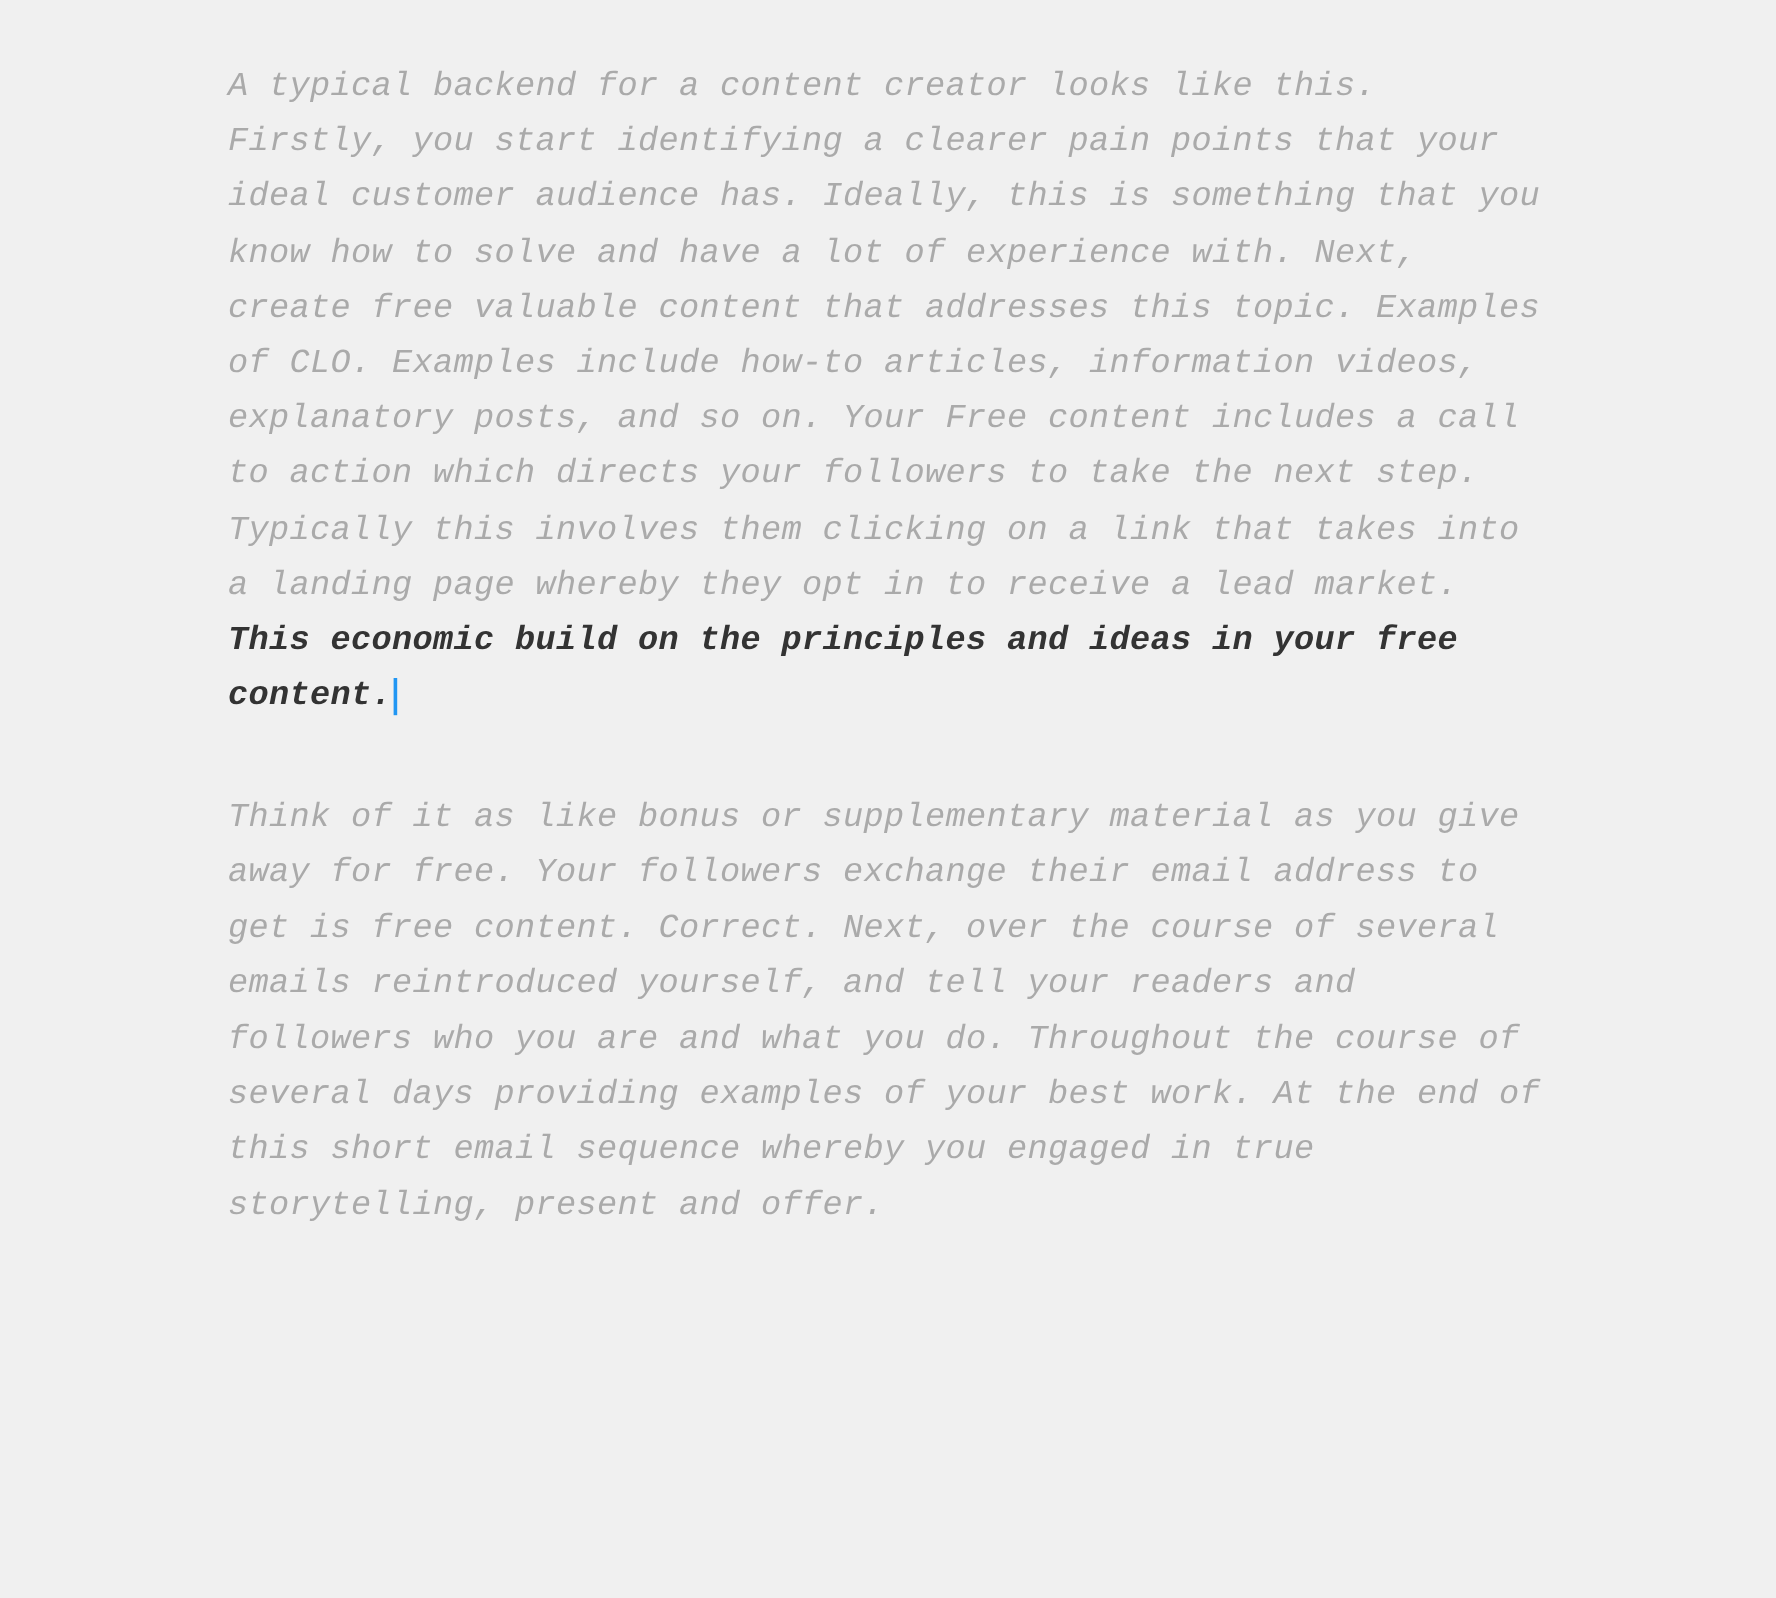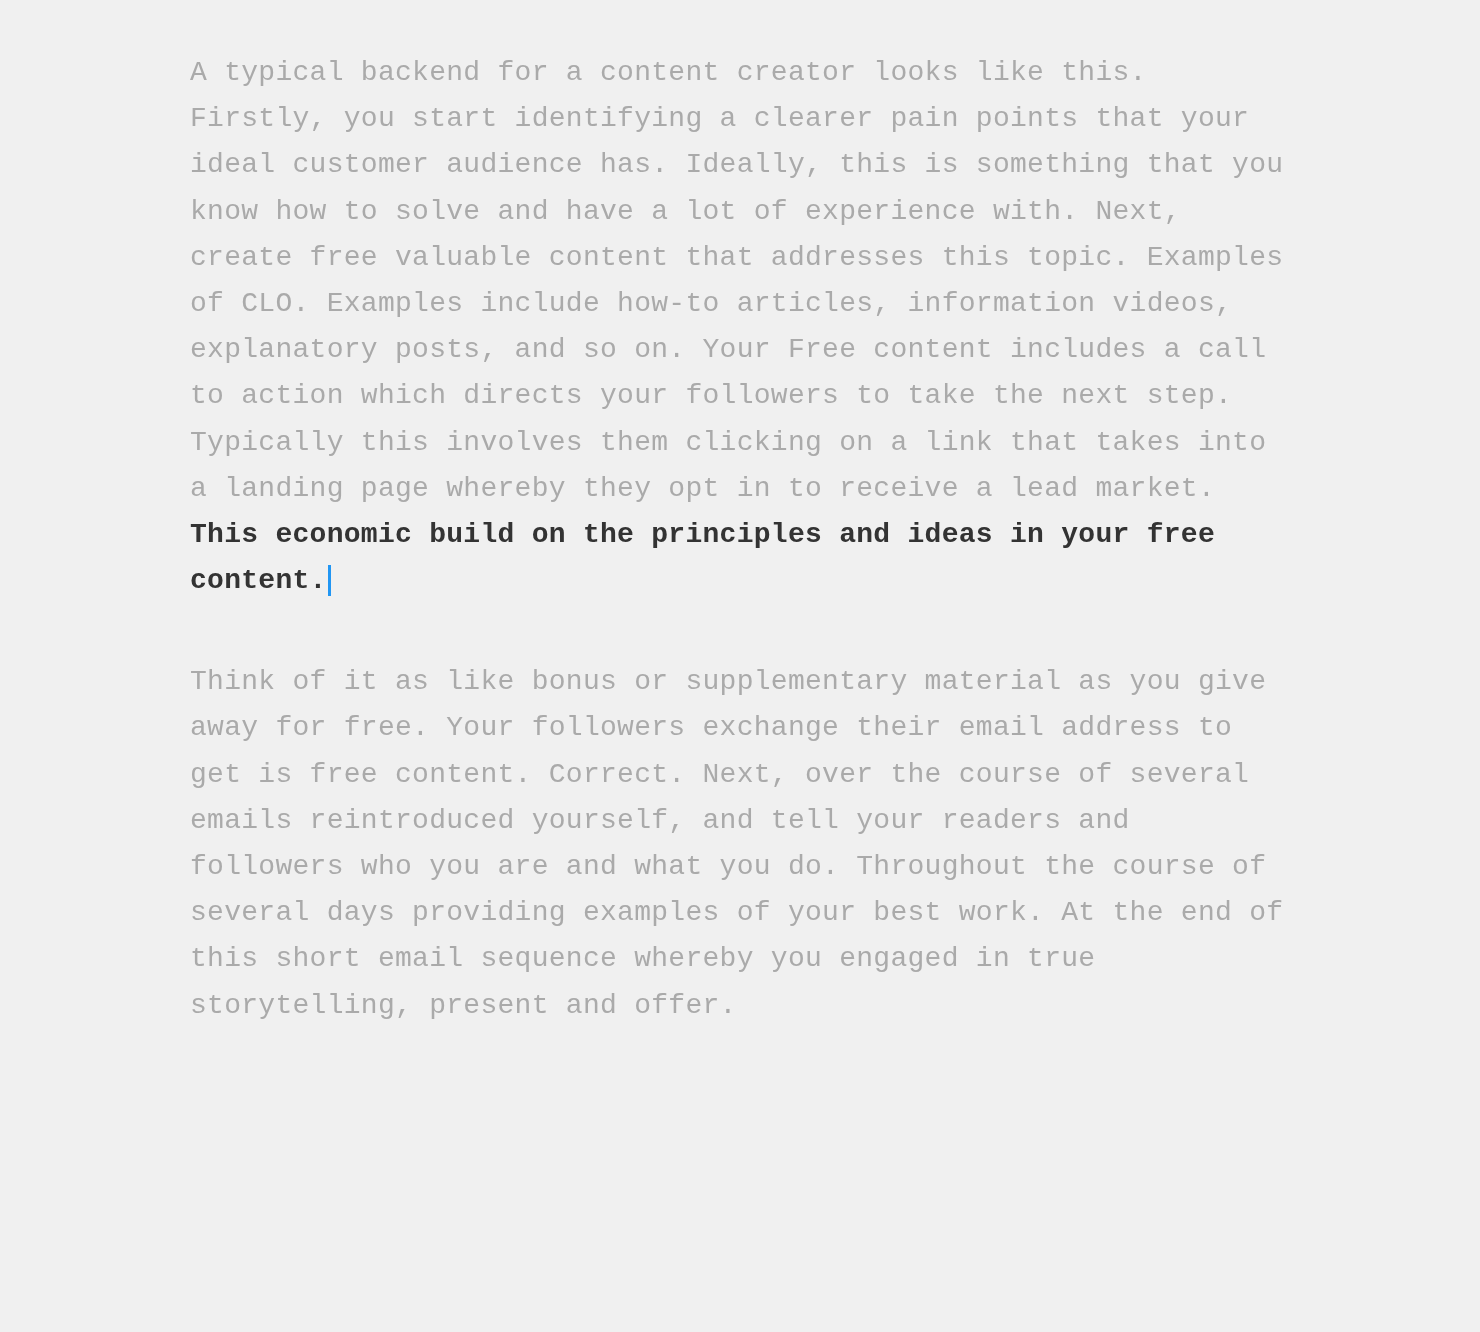--- a/index.html
+++ b/index.html
@@ -1,18 +1,19 @@
 <!DOCTYPE html>
 <html><head>
   <meta charset="utf-8">
   <style>
     * {
       margin: 0;
       padding: 0;
       box-sizing: border-box;
+      font-style: italic;
     }
 
     body {
       background-color: #f0f0f0;
       font-family: 'Courier New', Courier, monospace;
       width: 1480px;
       min-height: 1332px;
       padding: 40px 80px;
     }
 

